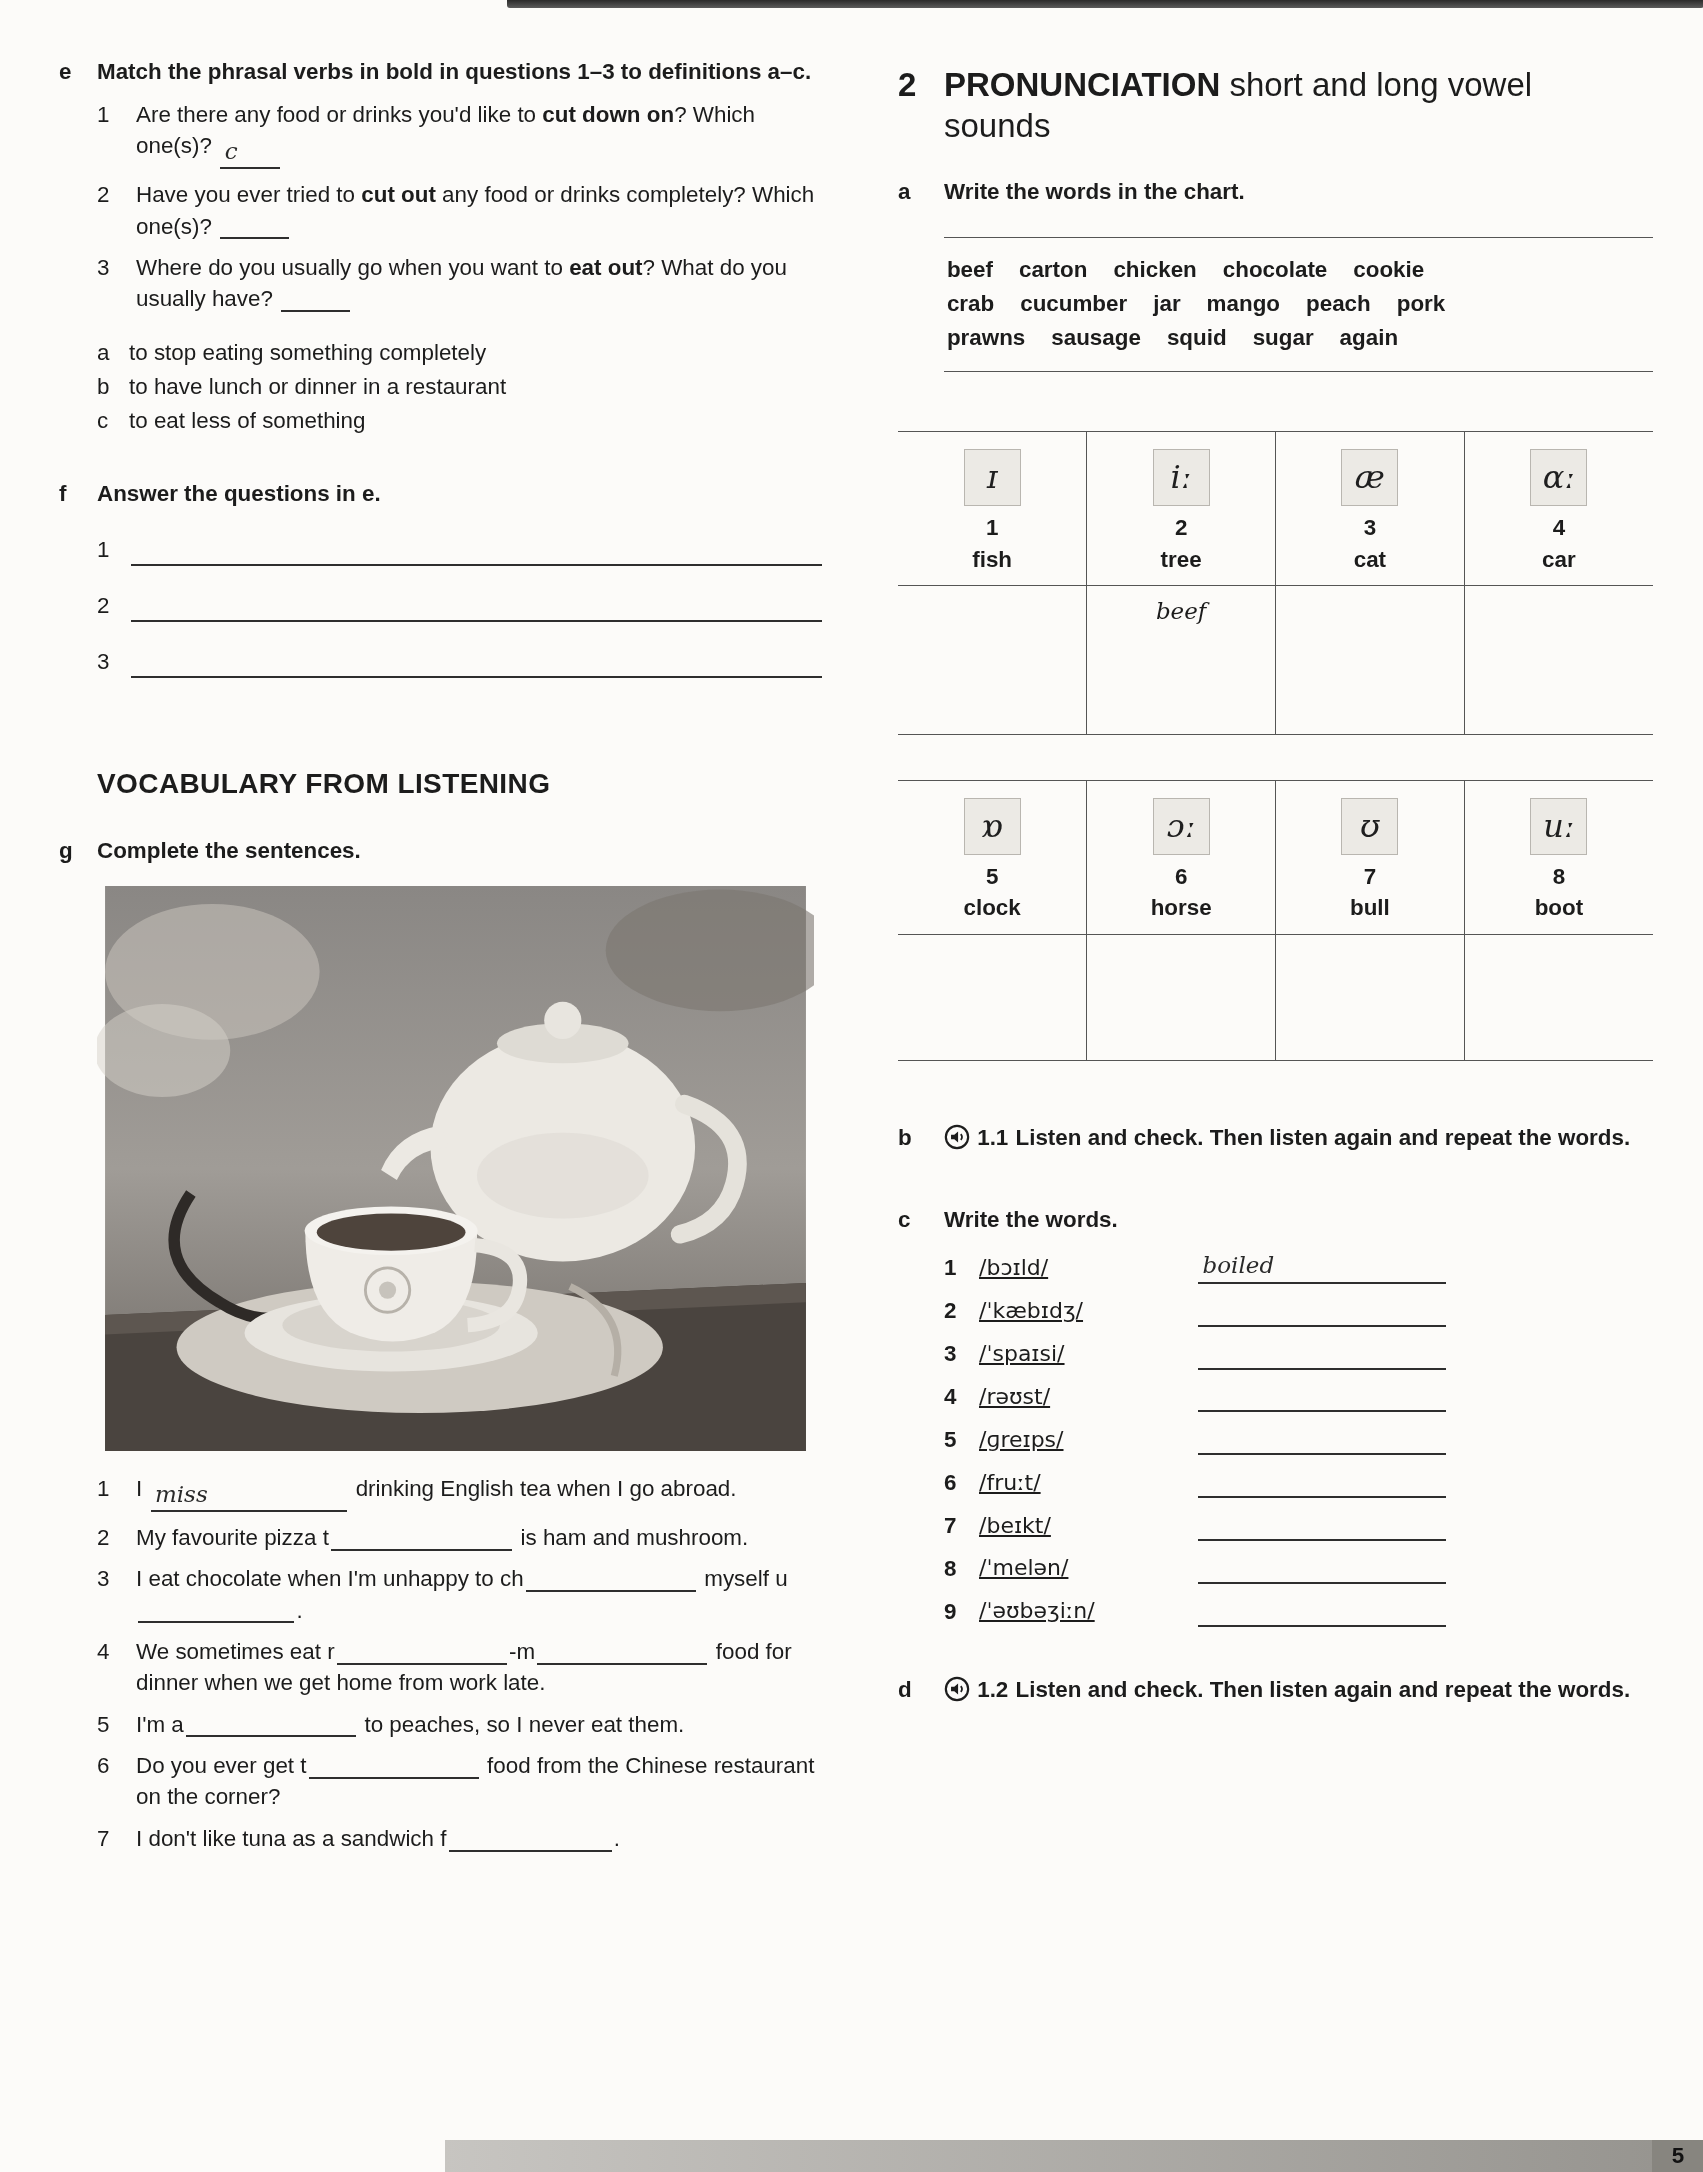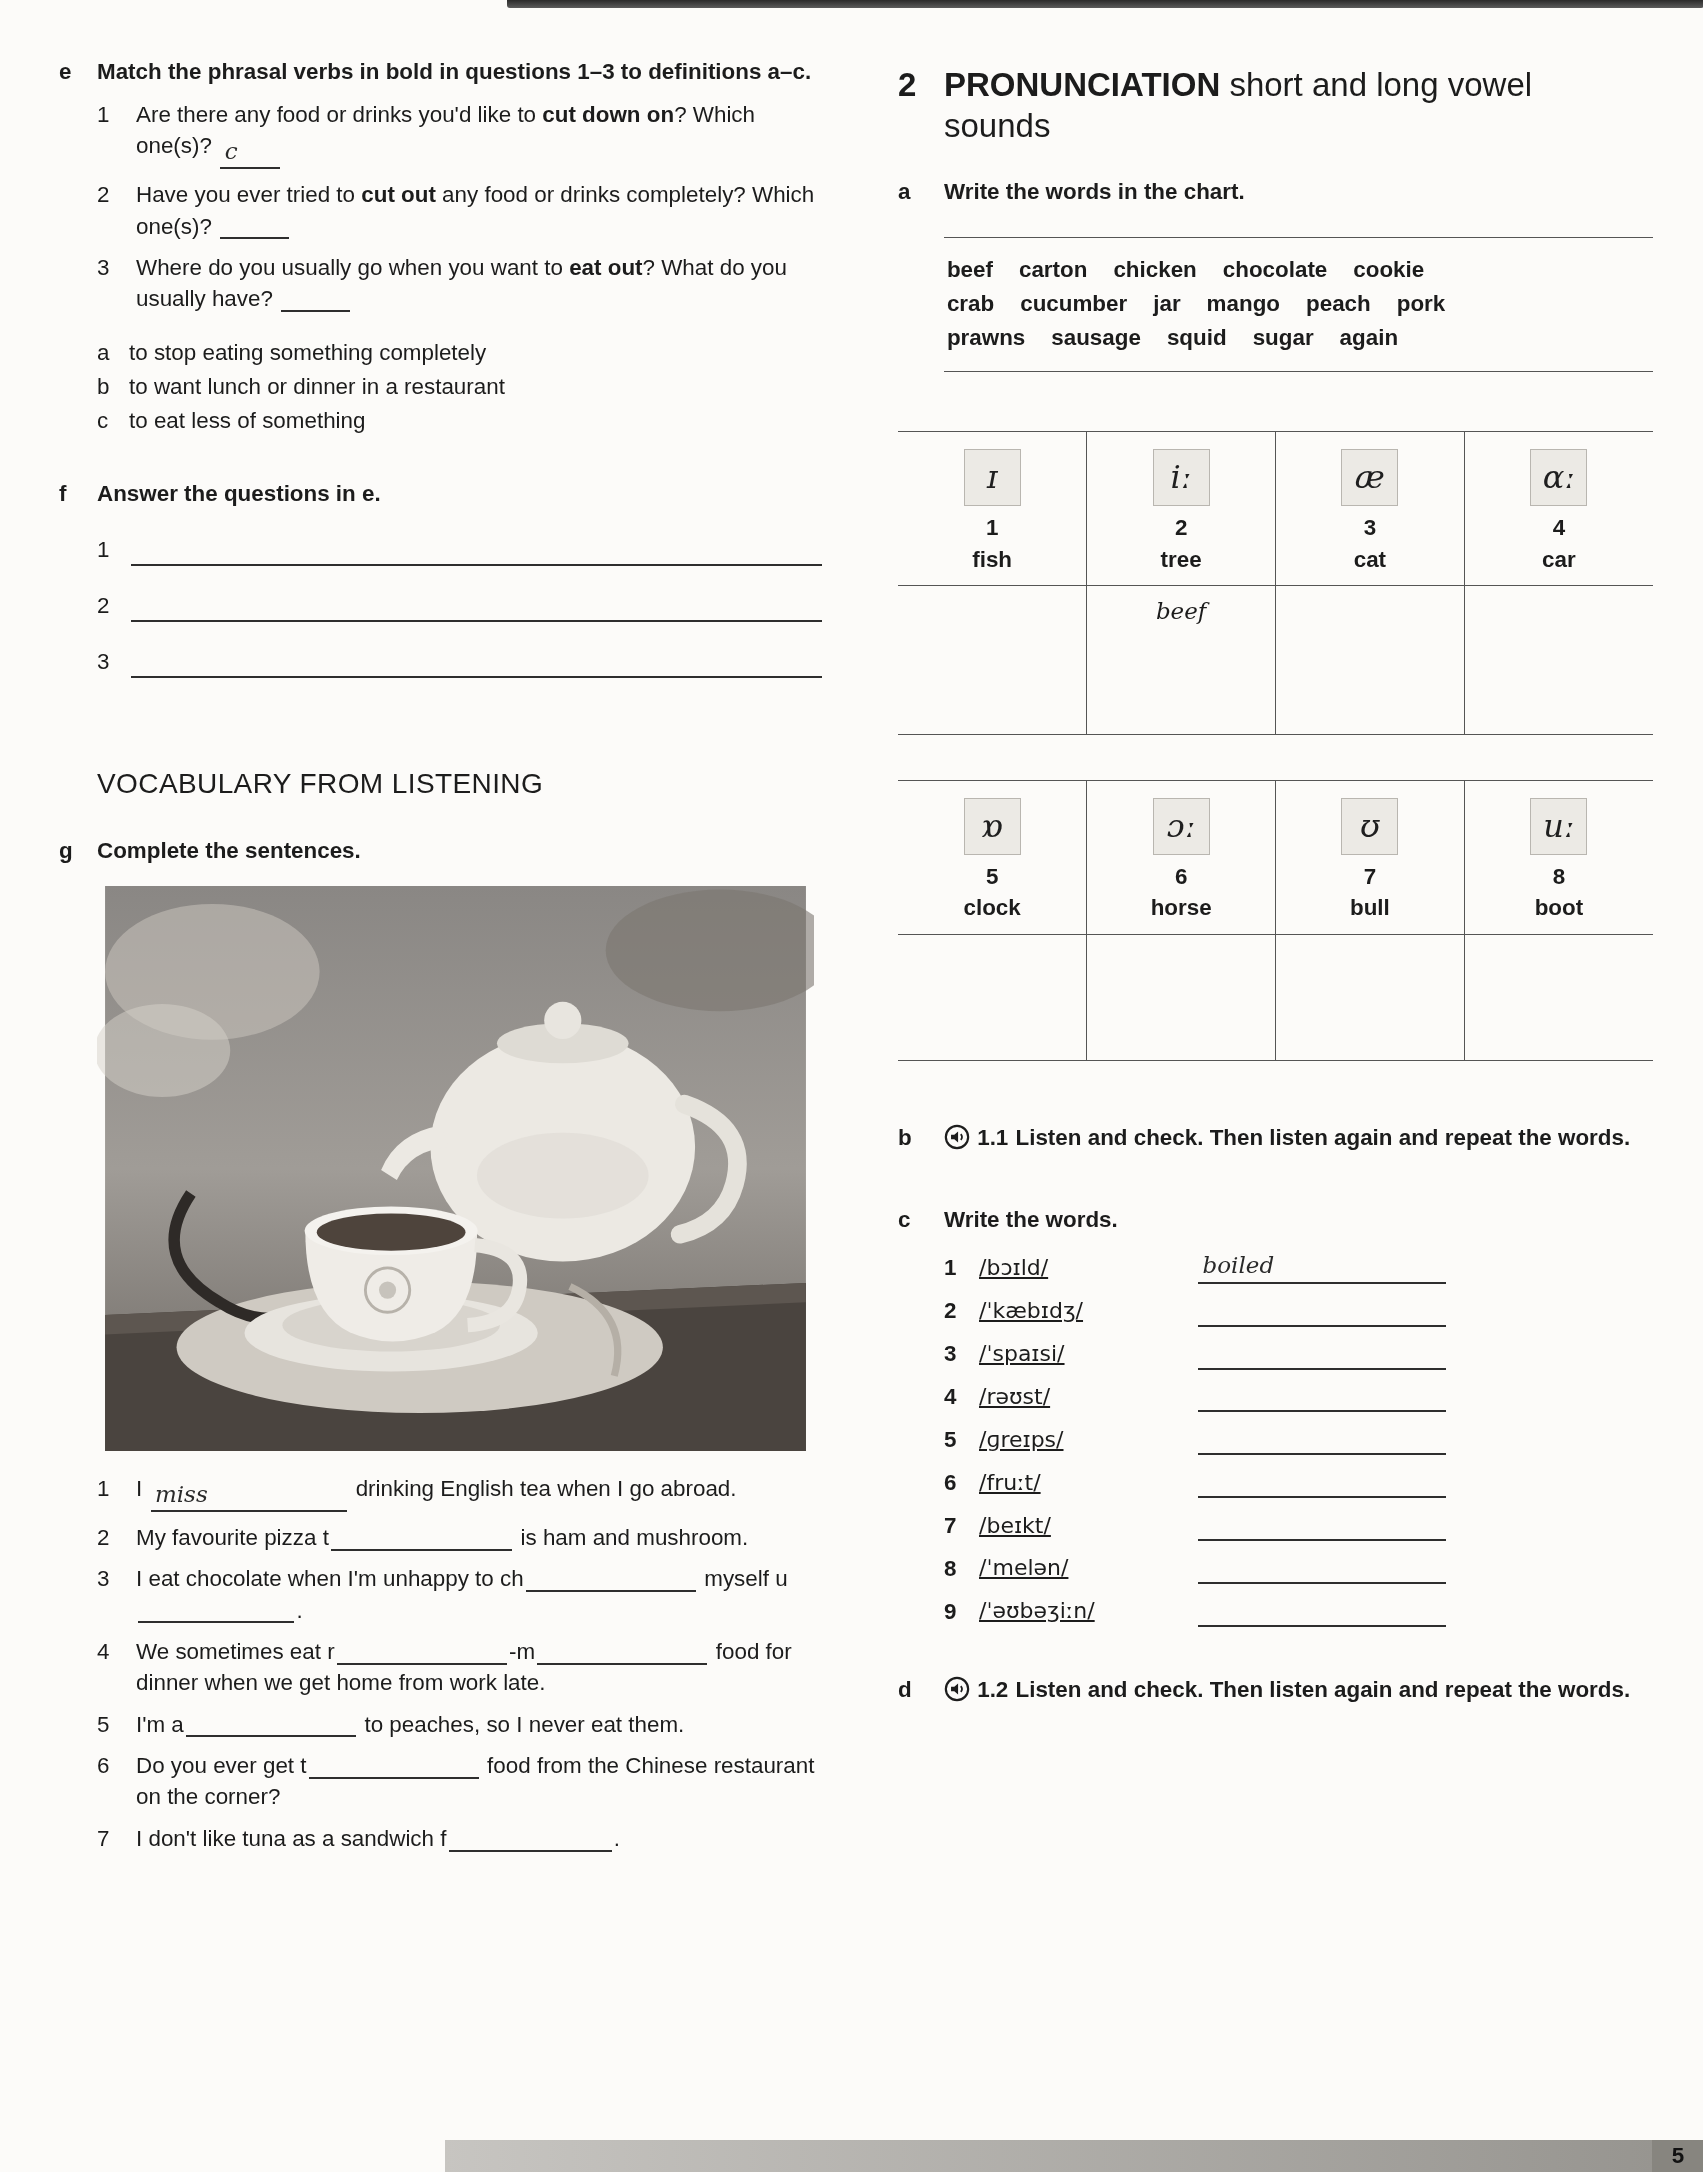--- a/index.html
+++ b/index.html
@@ -40,21 +40,21 @@
 
   .defs{margin:22px 0 0;}
   .def-row{display:flex;margin:2.9px 0;}
   .def-letter{flex:0 0 32px;}
 
   .f-block{margin-top:39px;}
   .f-line{display:flex;align-items:flex-end;margin:24.6px 0;}
   .f-num{flex:0 0 32px;}
   .f-line .blank{flex:1;height:29px;margin-right:5.8px;}
 
-  .heading{font-weight:400;font-size:28px;margin:62px 0 32px;letter-spacing:0.4px;}
+  .heading{font-weight:700;font-size:28px;margin:62px 0 32px;letter-spacing:0.4px;}
 
   .photo{width:717px;height:565px;margin:19px 0 22px;display:block;}
   .g-item{display:flex;margin:0 0 10px;}
 
   
   .sec-head{display:flex;align-items:flex-start;margin-bottom:29px;}
   .sec-num{flex:0 0 46px;font-weight:700;font-size:33px;line-height:1.25;}
   .sec-title-wrap{width:594px;font-size:33px;line-height:1.25;}
   .sec-title{font-weight:700;}
   .sec-sub{font-weight:400;}
@@ -120,21 +120,21 @@
           </div>
         </div>
 
         <div class="defs">
           <div class="def-row">
             <div class="def-letter">a</div>
             <div>to stop eating something completely</div>
           </div>
           <div class="def-row">
             <div class="def-letter">b</div>
-            <div>to want lunch or dinner in a restaurant</div>
+            <div>to have lunch or dinner in a restaurant</div>
           </div>
           <div class="def-row">
             <div class="def-letter">c</div>
             <div>to eat less of something</div>
           </div>
         </div>
       </div>
     </div>
 
     <div class="ex f-block">

